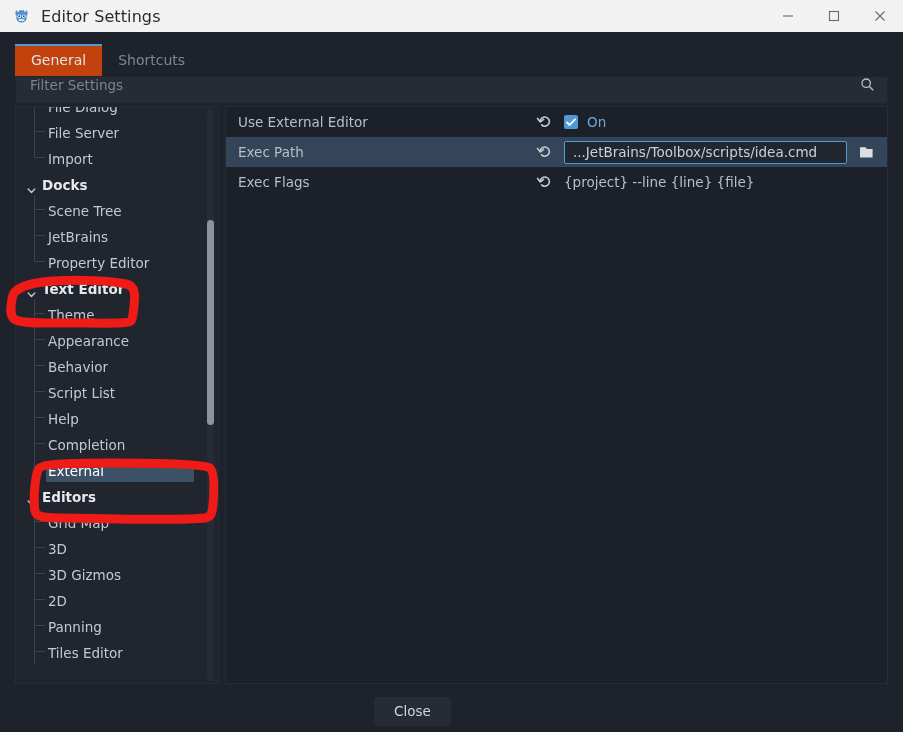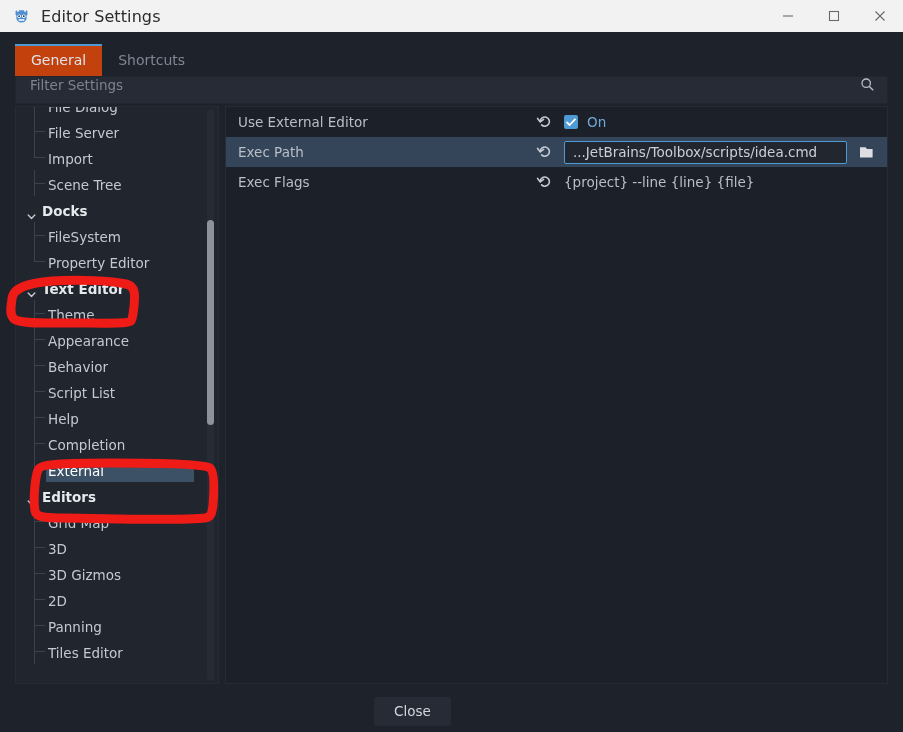--- a/index.html
+++ b/index.html
@@ -352,35 +352,35 @@
           <div class="node">
             <div class="guide"></div>
             <div class="dash"></div>
             <span class="nodelabel indented">File Server</span>
           </div>
           <div class="node">
             <div class="guide half"></div>
             <div class="dash"></div>
             <span class="nodelabel indented">Import</span>
           </div>
-          <div class="node">
-            <div class="guide"></div>
-            <div class="dash"></div>
-            <span class="nodelabel indented">Scene Tree</span>
-          </div>
           <div class="node group">
             <svg class="chev" viewBox="0 0 11 11">
               <path d="M2.2 4 L5.5 7.4 L8.8 4" fill="none" stroke="#c4c9d1" stroke-width="1.4" stroke-linecap="round" stroke-linejoin="round"></path>
             </svg>
             <span class="nodelabel">Docks</span>
           </div>
           <div class="node">
             <div class="guide"></div>
             <div class="dash"></div>
-            <span class="nodelabel indented">FileSystem</span>
+            <span class="nodelabel indented">Scene Tree</span>
+          </div>
+          <div class="node">
+            <div class="guide"></div>
+            <div class="dash"></div>
+            <span class="nodelabel indented">JetBrains</span>
           </div>
           <div class="node">
             <div class="guide half"></div>
             <div class="dash"></div>
             <span class="nodelabel indented">Property Editor</span>
           </div>
           <div class="node group">
             <svg class="chev" viewBox="0 0 11 11">
               <path d="M2.2 4 L5.5 7.4 L8.8 4" fill="none" stroke="#c4c9d1" stroke-width="1.4" stroke-linecap="round" stroke-linejoin="round"></path>
             </svg>

